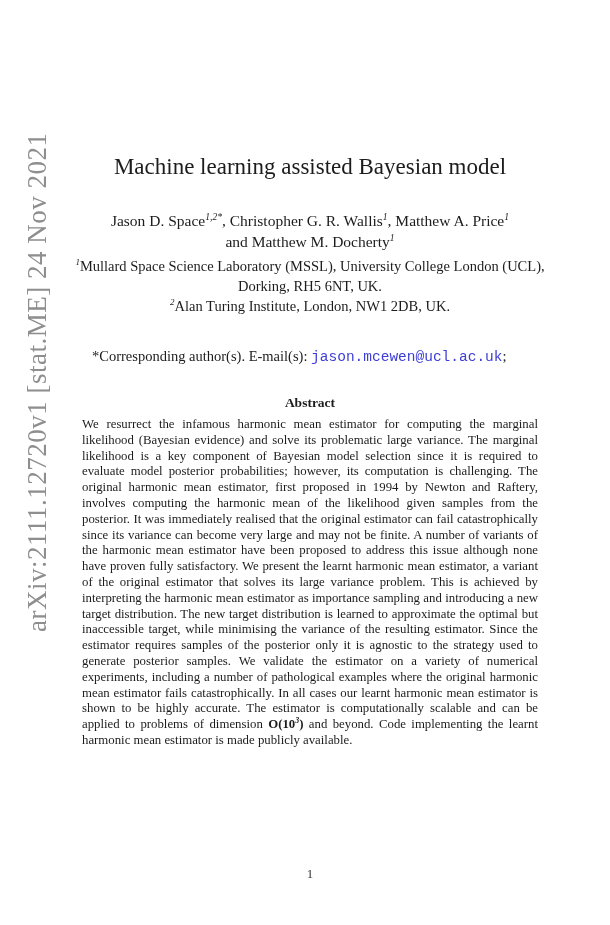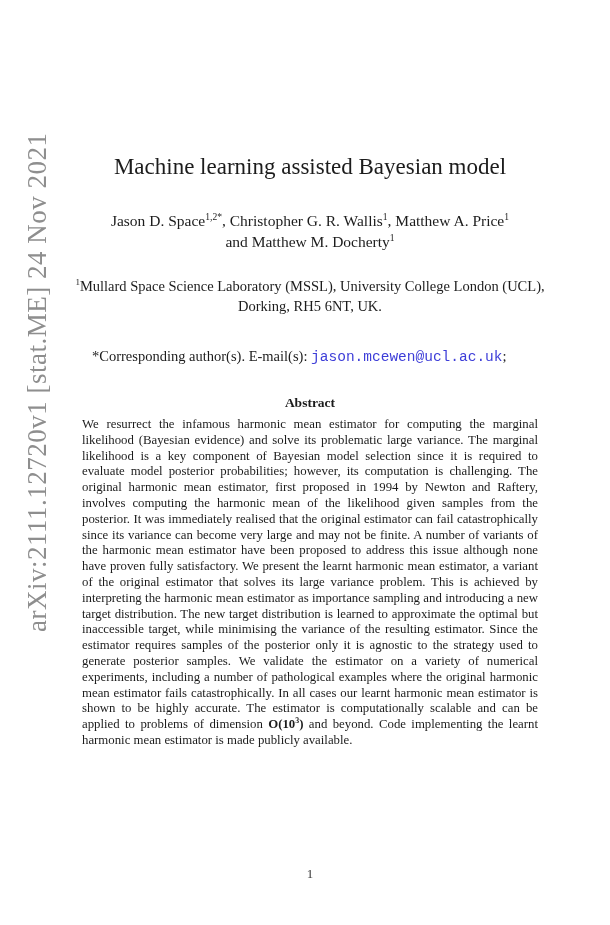--- a/index.html
+++ b/index.html
@@ -42,29 +42,30 @@
     line-height: 34px;
     font-weight: 400;
   }
   .authors {
     margin-top: 26px;
     text-align: center;
     font-size: 15.5px;
     line-height: 21px;
   }
   .affiliations {
-    margin-top: 24px;
+    margin-top: 4px;
     text-align: center;
     font-size: 14.5px;
     line-height: 20px;
   }
   sup {
     font-size: 62%;
     line-height: 0;
     vertical-align: super;
+    font-style: italic;
   }
   .corresponding {
     margin-top: 30px;
     margin-left: 32px;
     font-size: 14.5px;
     line-height: 20px;
     text-align: left;
   }
   .email-link {
     color: var(--link);
@@ -111,20 +112,21 @@
     <span>Machine learning assisted Bayesian model</span><br>
   </h1>
 
   <div class="authors">
     <span>Jason D. Space</span><sup>1,2*</sup><span>, </span><span>Christopher G. R. Wallis</span><sup>1</sup><span>, </span><span>Matthew A. Price</span><sup>1</sup><br>
     <span>and </span><span>Matthew M. Docherty</span><sup>1</sup>
   </div>
 
   <div class="affiliations">
     <div><sup>1</sup><span>Mullard Space Science Laboratory (MSSL), University College London (UCL), Dorking, RH5 6NT, UK.</span></div>
+    <div><sup>2</sup><span>Alan Turing Institute, London, NW1 2DB, UK.</span></div>
   </div>
 
   <div class="corresponding">
     <span>*Corresponding author(s). E-mail(s): </span><a class="email-link">jason.mcewen@ucl.ac.uk</a><span>;</span>
   </div>
 
   <div class="abstract">
     <div class="abstract-heading">Abstract</div>
     <div class="abstract-body">
       <span>We resurrect the infamous harmonic mean estimator for computing the marginal likelihood (Bayesian evidence) and solve its problematic large variance. The marginal likelihood is a key component of Bayesian model selection since it is required to evaluate model posterior probabilities; however, its computation is challenging. The original harmonic mean estimator, first proposed in 1994 by Newton and Raftery, involves computing the harmonic mean of the likelihood given samples from the posterior. It was immediately realised that the original estimator can fail catastrophically since its variance can become very large and may not be finite. A number of variants of the harmonic mean estimator have been proposed to address this issue although none have proven fully satisfactory. We present the </span><span class="emph">learnt harmonic mean estimator</span><span>, a variant of the original estimator that solves its large variance problem. This is achieved by interpreting the harmonic mean estimator as importance sampling and introducing a new target distribution. The new target distribution is learned to approximate the optimal but inaccessible target, while minimising the variance of the resulting estimator. Since the estimator requires samples of the posterior only it is agnostic to the strategy used to generate posterior samples. We validate the estimator on a variety of numerical experiments, including a number of pathological examples where the original harmonic mean estimator fails catastrophically. In all cases our learnt harmonic mean estimator is shown to be highly accurate. The estimator is computationally scalable and can be applied to problems of dimension </span><span class="math"><span>O(10</span><sup>3</sup><span>)</span></span><span> and beyond. Code implementing the learnt harmonic mean estimator is made publicly available.</span>

